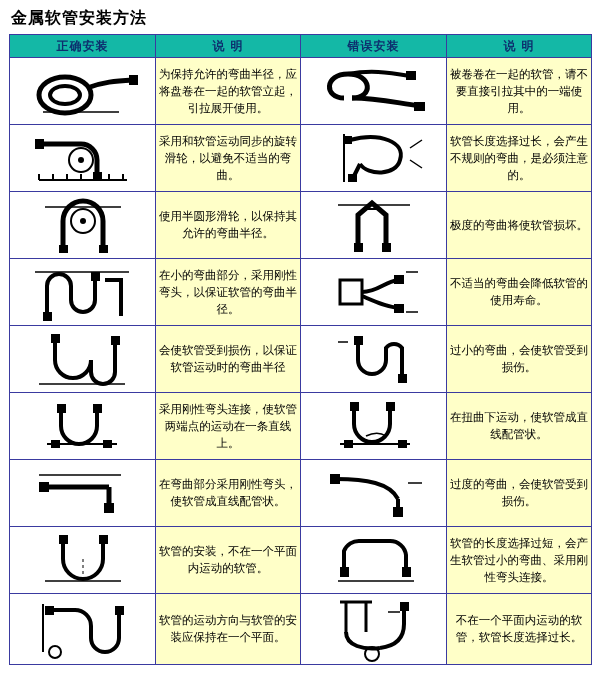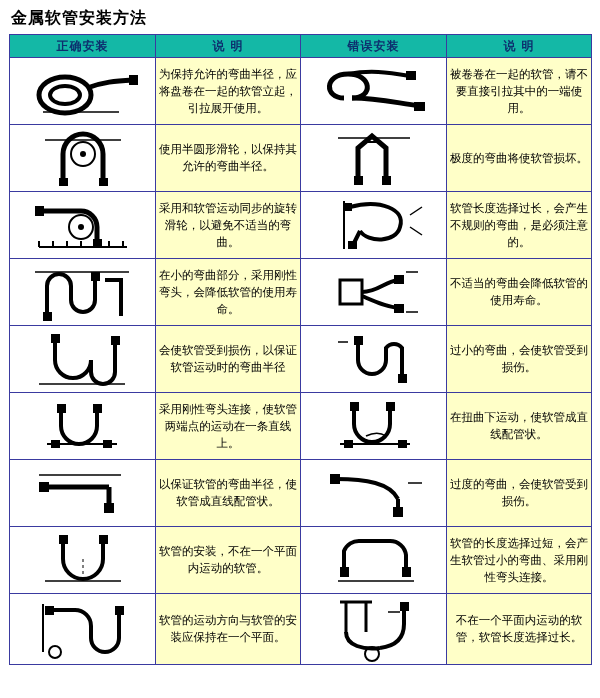--- a/index.html
+++ b/index.html
@@ -118,48 +118,20 @@
               <rect x="92" y="9" width="10" height="9" fill="#000"></rect>
             </svg>
           </span>
         </td>
         <td class="txt-cell">被卷卷在一起的软管，请不要直接引拉其中的一端使用。</td>
       </tr>
 
       <tr>
         <td class="img-cell">
           <span>
-            <svg class="fig" width="120" height="60" viewBox="0 0 120 60">
-              <path d="M40 54 L40 26 A20 20 0 0 1 80 26 L80 54" fill="none" stroke="#000" stroke-width="5"></path>
-              <circle cx="60" cy="26" r="12" fill="none" stroke="#000" stroke-width="2"></circle>
-              <circle cx="60" cy="26" r="3" fill="#000"></circle>
-              <rect x="36" y="50" width="9" height="8" fill="#000"></rect>
-              <rect x="76" y="50" width="9" height="8" fill="#000"></rect>
-              <path d="M22 12 L98 12" stroke="#000" stroke-width="1.5"></path>
-            </svg>
-          </span>
-        </td>
-        <td class="txt-cell">使用半圆形滑轮，以保持其允许的弯曲半径。</td>
-        <td class="img-cell">
-          <span>
-            <svg class="fig" width="120" height="60" viewBox="0 0 120 60">
-              <path d="M44 52 L44 20 L58 8 L72 20 L72 52" fill="none" stroke="#000" stroke-width="5"></path>
-              <path d="M52 14 L66 14" stroke="#000" stroke-width="2"></path>
-              <rect x="40" y="48" width="9" height="9" fill="#000"></rect>
-              <rect x="68" y="48" width="9" height="9" fill="#000"></rect>
-              <path d="M24 10 L96 10" stroke="#000" stroke-width="1.5"></path>
-            </svg>
-          </span>
-        </td>
-        <td class="txt-cell">极度的弯曲将使软管损坏。</td>
-      </tr>
-
-      <tr>
-        <td class="img-cell">
-          <span>
             <svg class="fig" width="128" height="60" viewBox="0 0 128 60">
               <path d="M22 16 L62 16 A16 16 0 0 1 78 32 L78 46" fill="none" stroke="#000" stroke-width="5"></path>
               <circle cx="62" cy="32" r="12" fill="none" stroke="#000" stroke-width="2"></circle>
               <circle cx="62" cy="32" r="3" fill="#000"></circle>
               <rect x="16" y="11" width="9" height="10" fill="#000"></rect>
               <rect x="74" y="44" width="9" height="9" fill="#000"></rect>
               <path d="M20 52 L108 52" stroke="#000" stroke-width="2"></path>
               <path d="M20 52 L20 46 M34 52 L34 46 M48 52 L48 46 M62 52 L62 46 M76 52 L76 46 M90 52 L90 46 M104 52 L104 46" stroke="#000" stroke-width="2"></path>
             </svg>
           </span>
@@ -176,30 +148,58 @@
               <path d="M96 22 L108 14 M96 34 L108 42" stroke="#000" stroke-width="1.5"></path>
             </svg>
           </span>
         </td>
         <td class="txt-cell">软管长度选择过长，会产生不规则的弯曲，是必须注意的。</td>
       </tr>
 
       <tr>
         <td class="img-cell">
           <span>
+            <svg class="fig" width="120" height="60" viewBox="0 0 120 60">
+              <path d="M40 54 L40 26 A20 20 0 0 1 80 26 L80 54" fill="none" stroke="#000" stroke-width="5"></path>
+              <circle cx="60" cy="26" r="12" fill="none" stroke="#000" stroke-width="2"></circle>
+              <circle cx="60" cy="26" r="3" fill="#000"></circle>
+              <rect x="36" y="50" width="9" height="8" fill="#000"></rect>
+              <rect x="76" y="50" width="9" height="8" fill="#000"></rect>
+              <path d="M22 12 L98 12" stroke="#000" stroke-width="1.5"></path>
+            </svg>
+          </span>
+        </td>
+        <td class="txt-cell">使用半圆形滑轮，以保持其允许的弯曲半径。</td>
+        <td class="img-cell">
+          <span>
+            <svg class="fig" width="120" height="60" viewBox="0 0 120 60">
+              <path d="M44 52 L44 20 L58 8 L72 20 L72 52" fill="none" stroke="#000" stroke-width="5"></path>
+              <path d="M52 14 L66 14" stroke="#000" stroke-width="2"></path>
+              <rect x="40" y="48" width="9" height="9" fill="#000"></rect>
+              <rect x="68" y="48" width="9" height="9" fill="#000"></rect>
+              <path d="M24 10 L96 10" stroke="#000" stroke-width="1.5"></path>
+            </svg>
+          </span>
+        </td>
+        <td class="txt-cell">极度的弯曲将使软管损坏。</td>
+      </tr>
+
+      <tr>
+        <td class="img-cell">
+          <span>
             <svg class="fig" width="124" height="64" viewBox="0 0 124 64">
               <path d="M26 56 L26 26 A12 12 0 0 1 50 26 L50 40 A12 12 0 0 0 74 40 L74 16" fill="none" stroke="#000" stroke-width="4"></path>
               <rect x="22" y="52" width="9" height="9" fill="#000"></rect>
               <rect x="70" y="12" width="9" height="9" fill="#000"></rect>
               <path d="M84 20 L100 20 L100 56" fill="none" stroke="#000" stroke-width="4"></path>
               <path d="M14 12 L108 12" stroke="#000" stroke-width="1.5"></path>
             </svg>
           </span>
         </td>
-        <td class="txt-cell">在小的弯曲部分，采用刚性弯头，会降低软管的使用寿命。</td>
+        <td class="txt-cell">在小的弯曲部分，采用刚性弯头，以保证软管的弯曲半径。</td>
         <td class="img-cell">
           <span>
             <svg class="fig" width="120" height="60" viewBox="0 0 120 60">
               <rect x="26" y="18" width="22" height="24" fill="none" stroke="#000" stroke-width="3"></rect>
               <path d="M48 30 C64 30 70 20 84 18" fill="none" stroke="#000" stroke-width="4"></path>
               <rect x="80" y="13" width="10" height="9" fill="#000"></rect>
               <path d="M48 34 C62 40 70 44 84 46" fill="none" stroke="#000" stroke-width="4"></path>
               <rect x="80" y="42" width="10" height="9" fill="#000"></rect>
               <path d="M92 10 L104 10 M92 50 L104 50" stroke="#000" stroke-width="1.5"></path>
             </svg>
@@ -268,21 +268,21 @@
           <span>
             <svg class="fig" width="124" height="56" viewBox="0 0 124 56">
               <path d="M24 22 L88 22" stroke="#000" stroke-width="5"></path>
               <path d="M88 22 L88 40" stroke="#000" stroke-width="5"></path>
               <rect x="18" y="17" width="10" height="10" fill="#000"></rect>
               <rect x="83" y="38" width="10" height="10" fill="#000"></rect>
               <path d="M18 10 L100 10" stroke="#000" stroke-width="1.5"></path>
             </svg>
           </span>
         </td>
-        <td class="txt-cell">以保证软管的弯曲半径，使软管成直线配管状。</td>
+        <td class="txt-cell">在弯曲部分采用刚性弯头，使软管成直线配管状。</td>
         <td class="img-cell">
           <span>
             <svg class="fig" width="124" height="56" viewBox="0 0 124 56">
               <path d="M24 14 C54 14 78 18 86 34" fill="none" stroke="#000" stroke-width="4"></path>
               <path d="M86 34 L86 44" stroke="#000" stroke-width="4"></path>
               <rect x="18" y="9" width="10" height="10" fill="#000"></rect>
               <rect x="81" y="42" width="10" height="10" fill="#000"></rect>
               <path d="M96 18 L110 18" stroke="#000" stroke-width="1.5"></path>
             </svg>
           </span>

